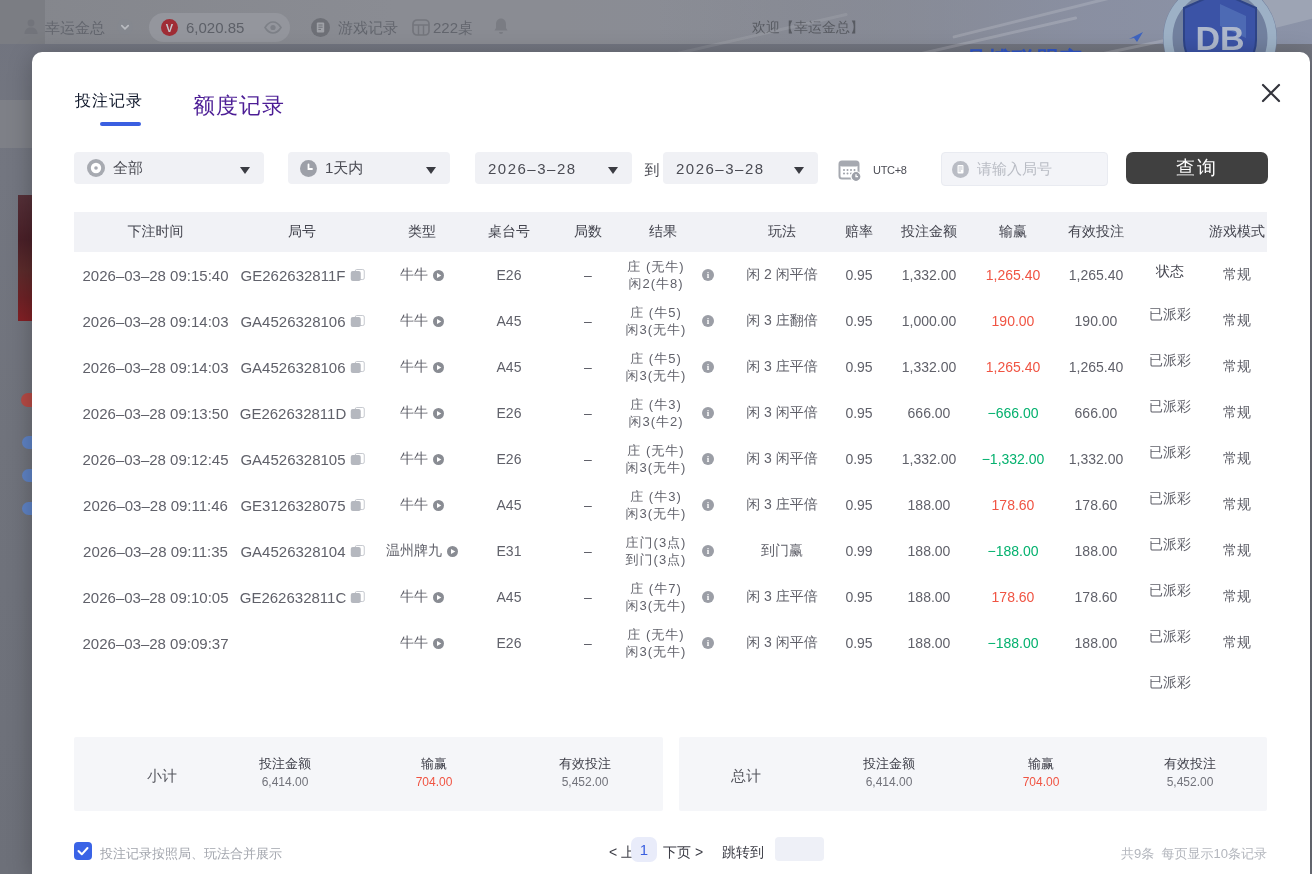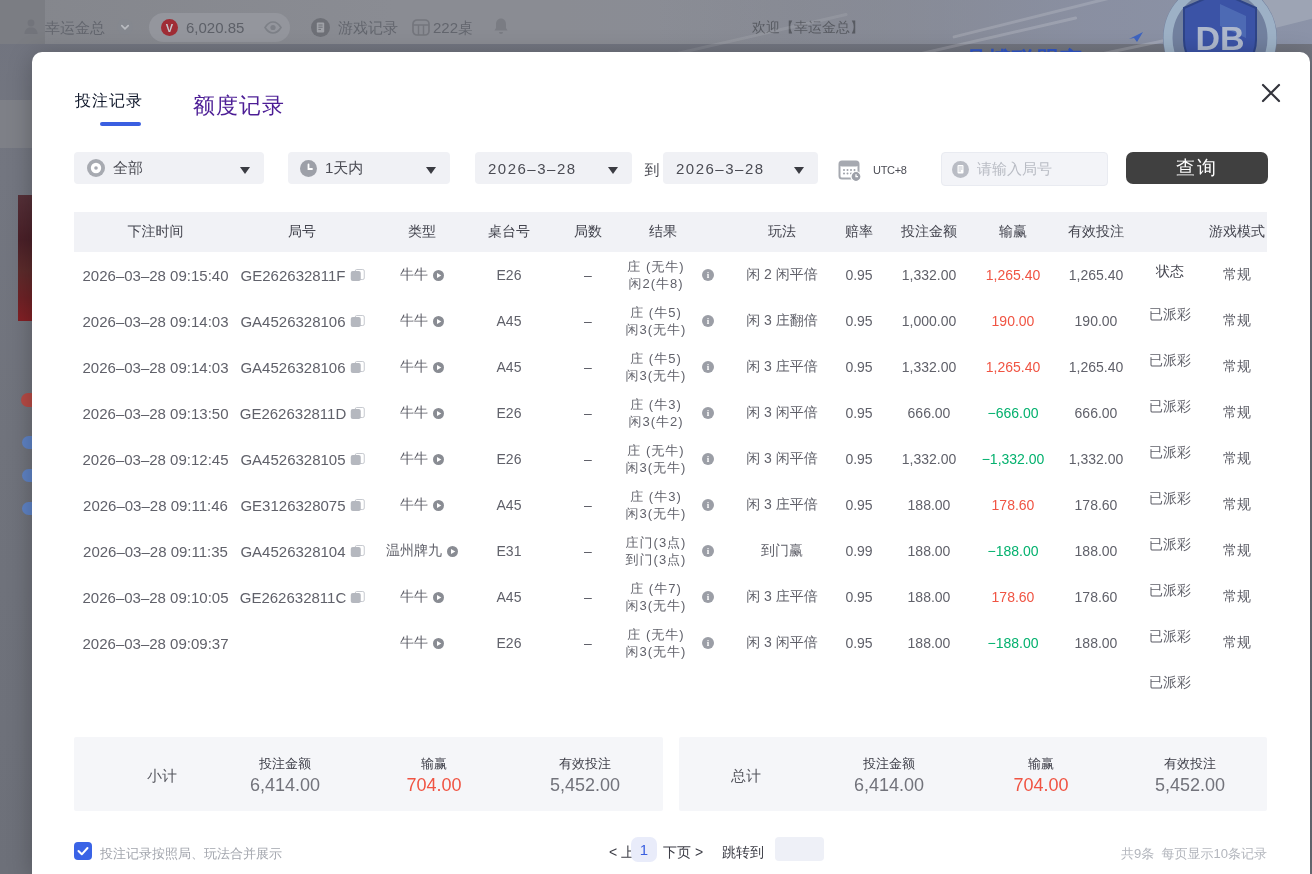--- a/index.html
+++ b/index.html
@@ -46,21 +46,21 @@
 .copy:before { content:""; position:absolute; left:4px; top:0; width:8px; height:9px; border-radius:2px; border:1px solid #c6c9cf; }
 .copy:after { content:""; position:absolute; left:0; top:2px; width:10px; height:10px; border-radius:2px; background:#b5b8bf; }
 .play { display:inline-block; width:11px; height:11px; margin-left:5px; }
 .info { display:inline-block; width:12px; height:12px; border-radius:50%; background:#9b9ea6; color:#fff; font-size:9px; line-height:12px; text-align:center; font-weight:bold; font-family:"Liberation Serif",serif; }
 
 
 .sumband { position:absolute; top:685px; height:74px; background:#f5f6f9; border-radius:2px; }
 .sumlab { position:absolute; transform:translateX(-50%); top:715px; font-size:15px; color:#55565e; }
 .sgroup { position:absolute; transform:translateX(-50%); text-align:center; top:703px; }
 .sgroup .l { font-size:13px; color:#3c3d47; margin-bottom:2px; }
-.sgroup .v { font-size:18px; color:#72737b; }
+.sgroup .v { font-size:12px; color:#72737b; }
 
 
 .chk { position:absolute; left:42px; top:790px; width:18px; height:18px; border-radius:4px; background:#3a63e6; }
 .ftext { position:absolute; left:68px; top:793px; font-size:13px; color:#a2a5ad; }
 .pag { position:absolute; top:792px; font-size:14px; color:#3c3d46; }
 .pbox { position:absolute; left:599px; top:785px; width:26px; height:25px; border-radius:7px; background:#e9ecfa; color:#3a5fe0; font-size:15px; text-align:center; line-height:25px; }
 .jinput { position:absolute; left:743px; top:785px; width:49px; height:24px; border-radius:4px; background:#eef0f7; }
 .rinfo { position:absolute; left:1035px; top:793px; width:200px; font-size:13px; color:#b3b6bd; text-align:right; }
 </style>
 </head>

